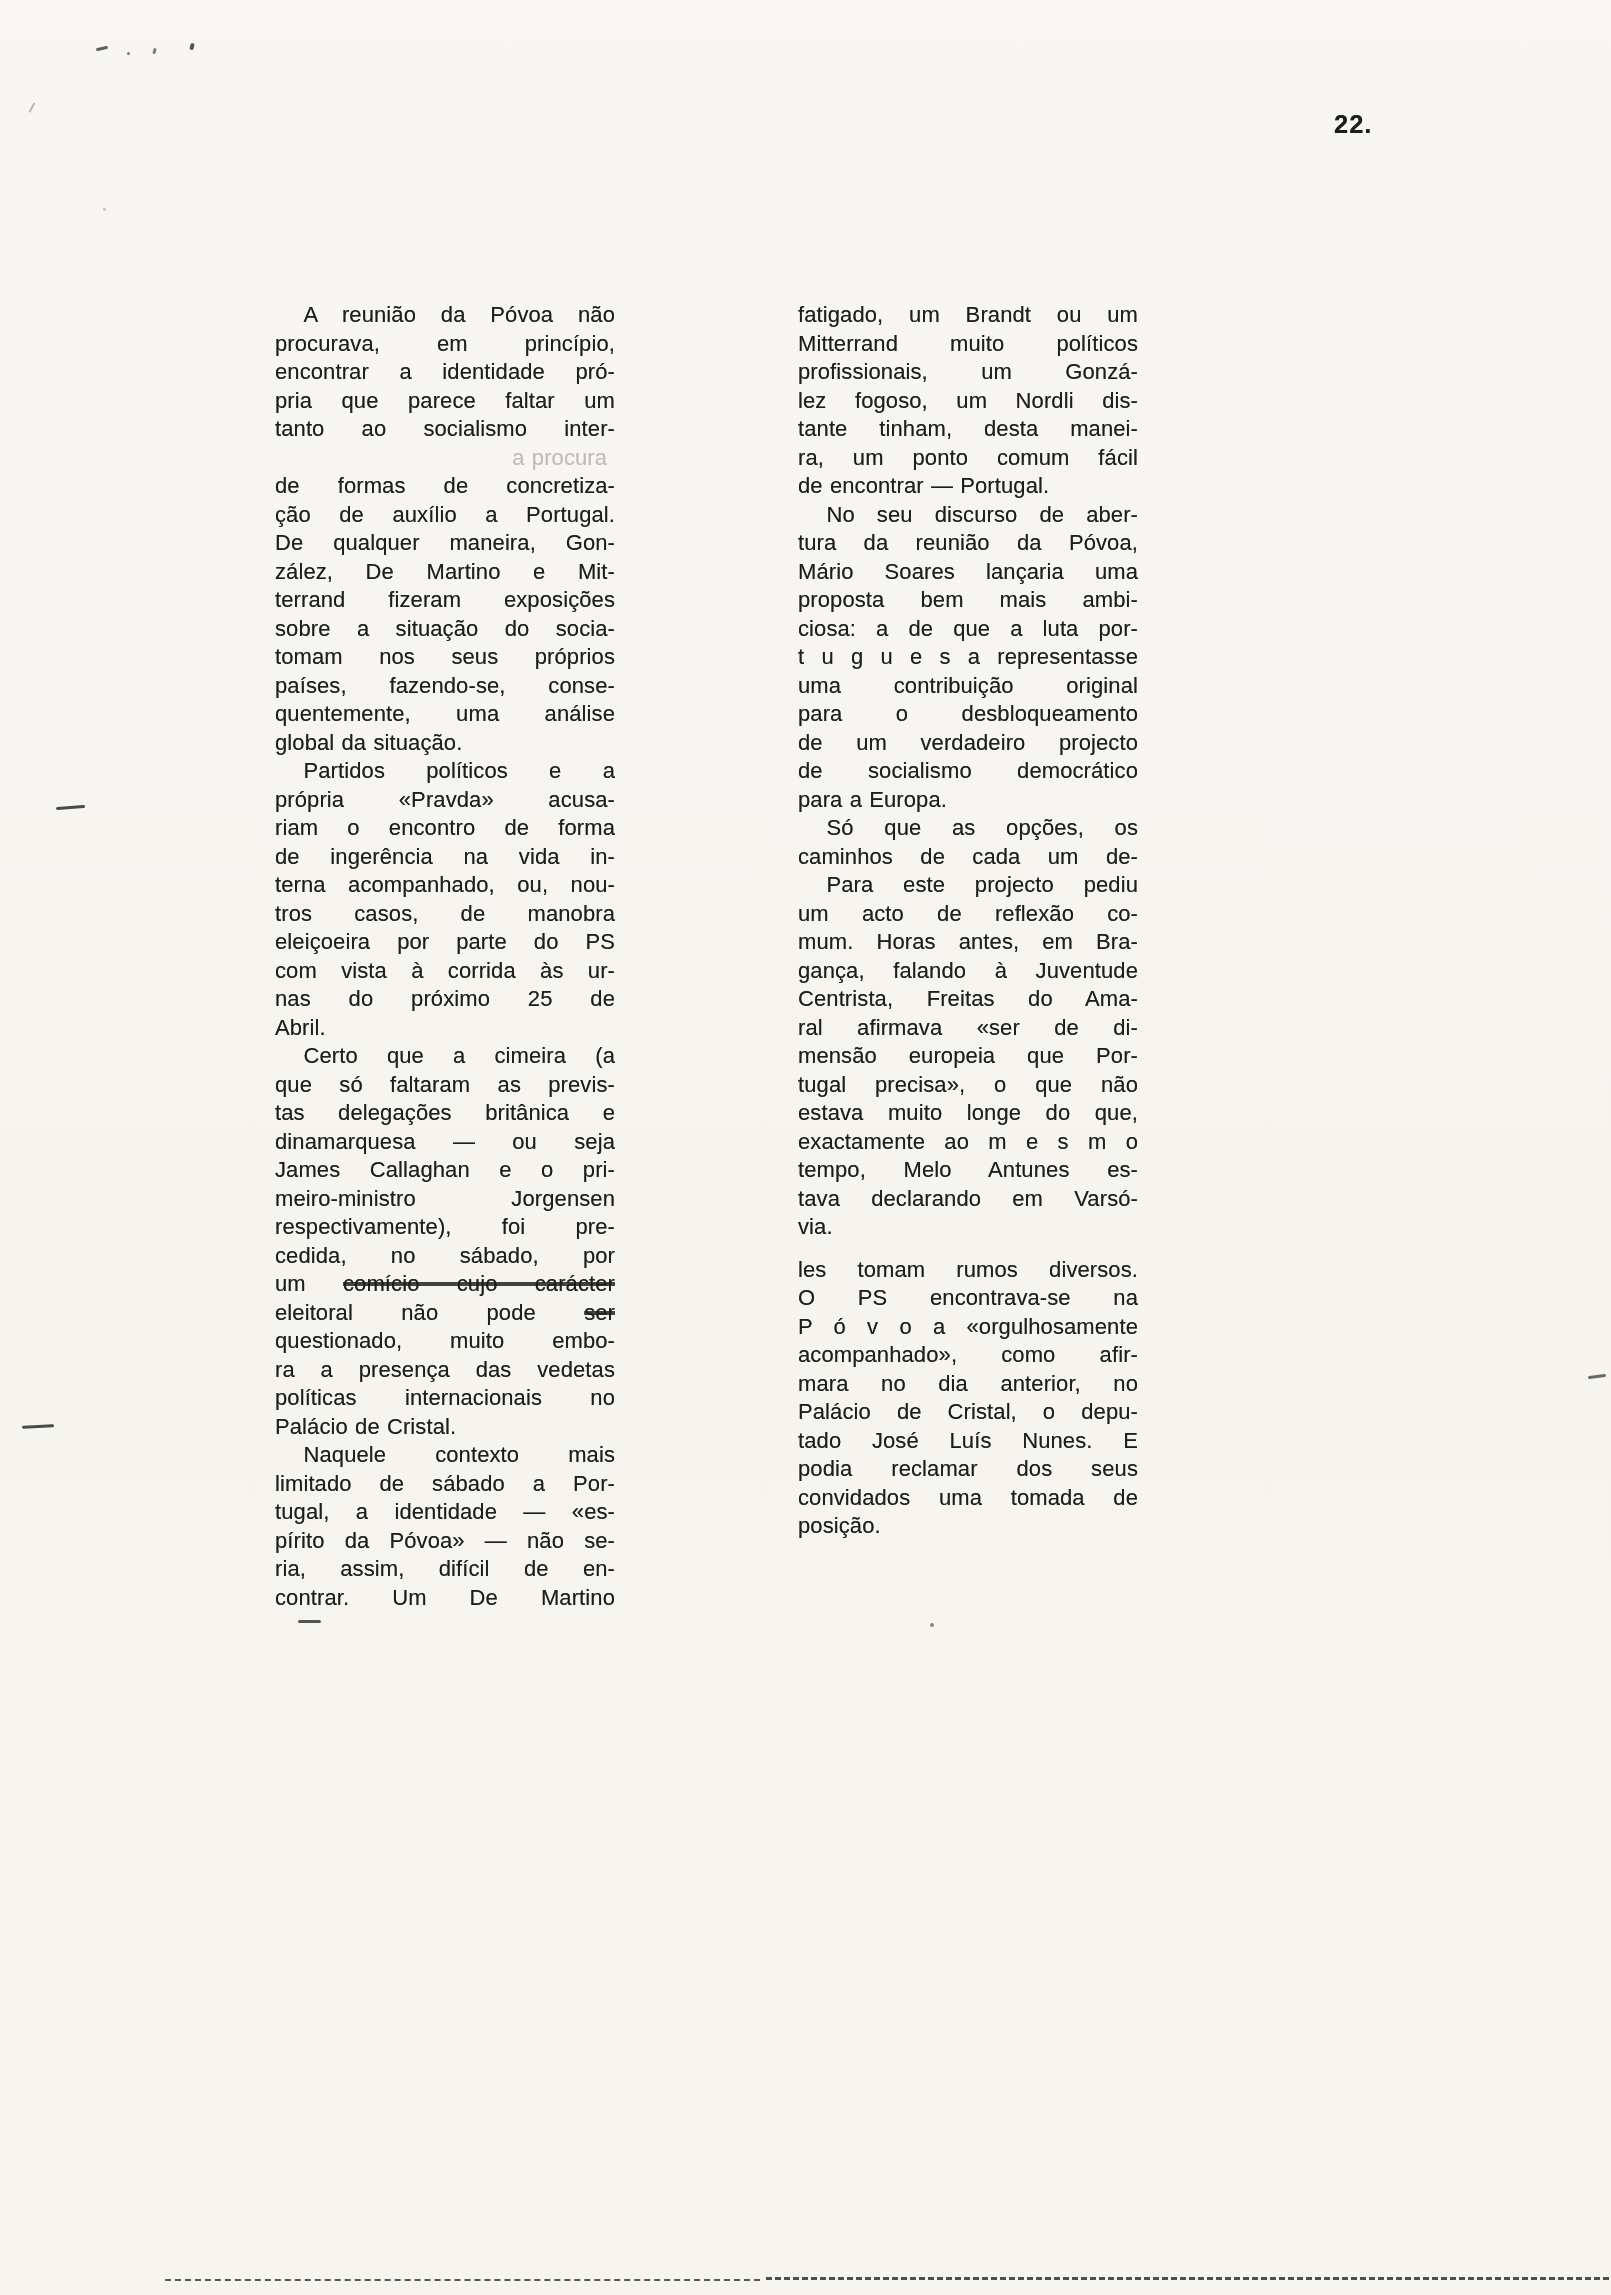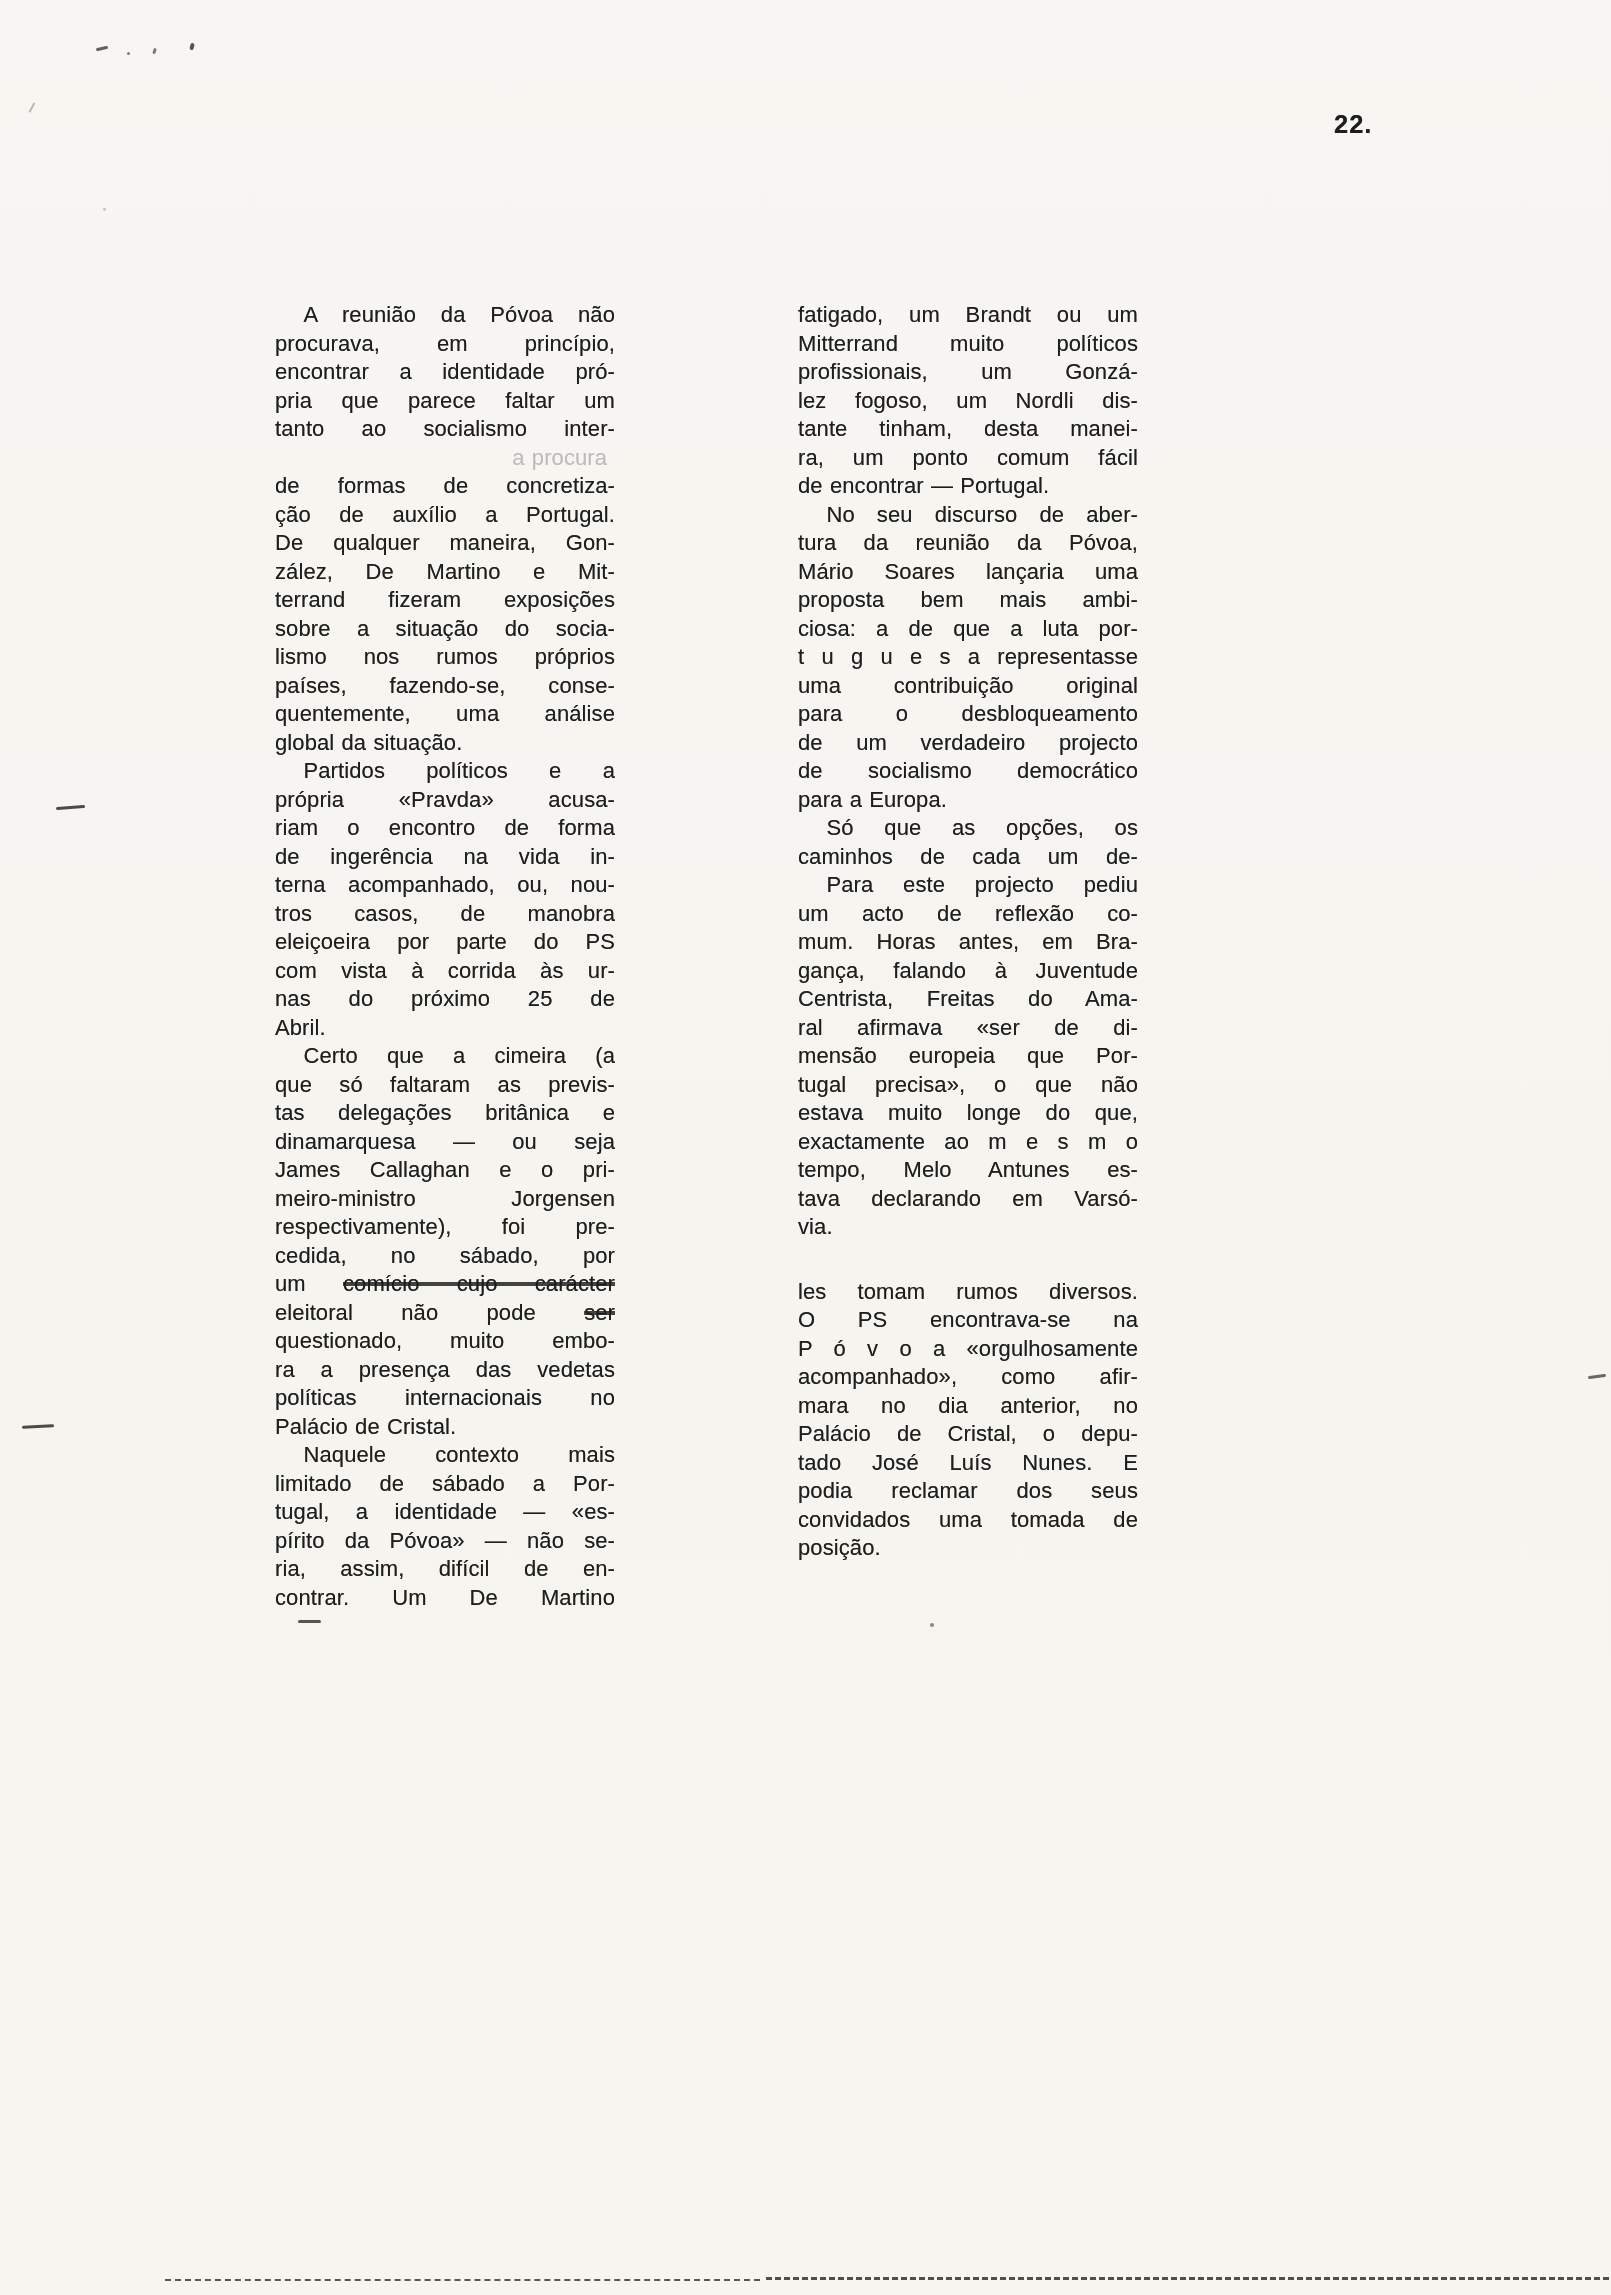--- a/index.html
+++ b/index.html
@@ -37,21 +37,21 @@
     font-weight: 500;
     letter-spacing: 0.1px;
     word-spacing: 1px;
     text-align: justify;
     text-align-last: justify;
     text-shadow: 0 0 0.5px rgba(25,25,25,.55);
     white-space: normal;
   }
   .line.indent { text-indent: 28.5px; }
   .line.flush  { text-align-last: left; }
-  .paragraph.gap-before { margin-top: 36px; }
+  .paragraph.gap-before { margin-top: 14px; }
   .paragraph.faded {
     height: 28.5px;
     overflow: hidden;
     opacity: .26;
     filter: blur(0.6px);
   }
   .paragraph.faded .line { text-align-last: right; padding-right: 7.9px; }
   .strike {
     text-decoration: line-through;
     text-decoration-thickness: 4.4px;
@@ -87,21 +87,21 @@
         <div class="paragraph faded">
           <div class="line flush">a procura</div>
         </div>
         <div class="paragraph">
           <div class="line">de formas de concretiza-</div>
           <div class="line">ção de auxílio a Portugal.</div>
           <div class="line">De qualquer maneira, Gon-</div>
           <div class="line">zález, De Martino e Mit-</div>
           <div class="line">terrand fizeram exposições</div>
           <div class="line">sobre a situação do socia-</div>
-          <div class="line">lismo nos rumos próprios</div>
+          <div class="line">tomam nos seus próprios</div>
           <div class="line">países, fazendo-se, conse-</div>
           <div class="line">quentemente, uma análise</div>
           <div class="line flush">global da situação.</div>
         </div>
         <div class="paragraph">
           <div class="line indent">Partidos políticos e a</div>
           <div class="line">própria «Pravda» acusa-</div>
           <div class="line">riam o encontro de forma</div>
           <div class="line">de ingerência na vida in-</div>
           <div class="line">terna acompanhado, ou, nou-</div>

